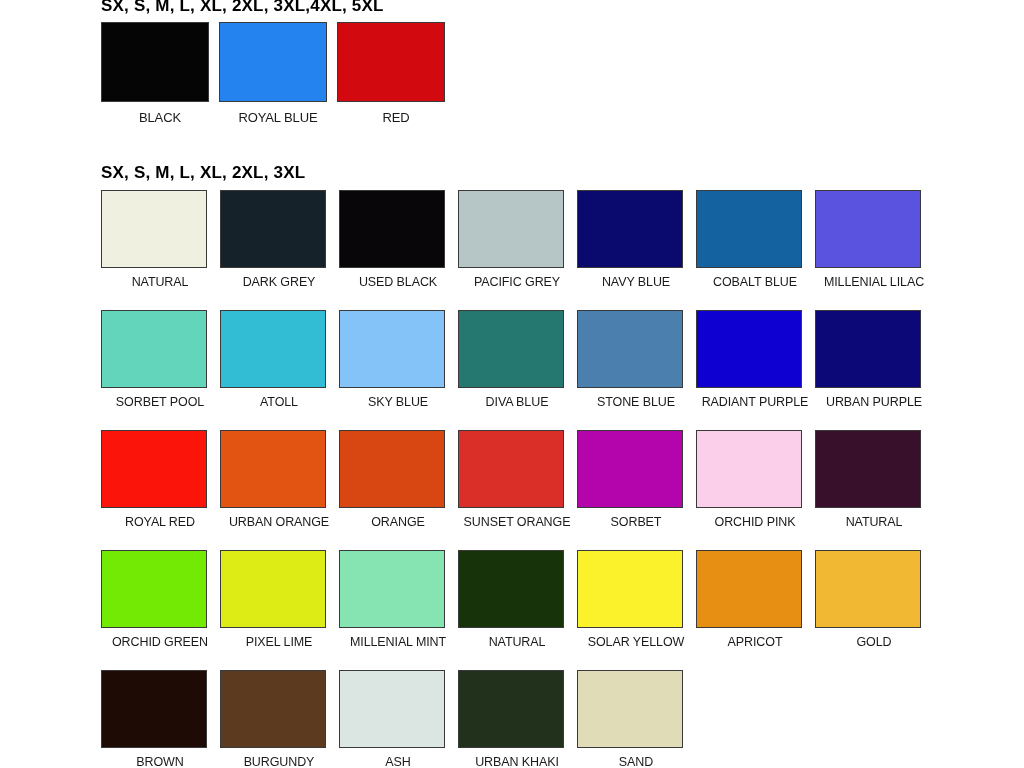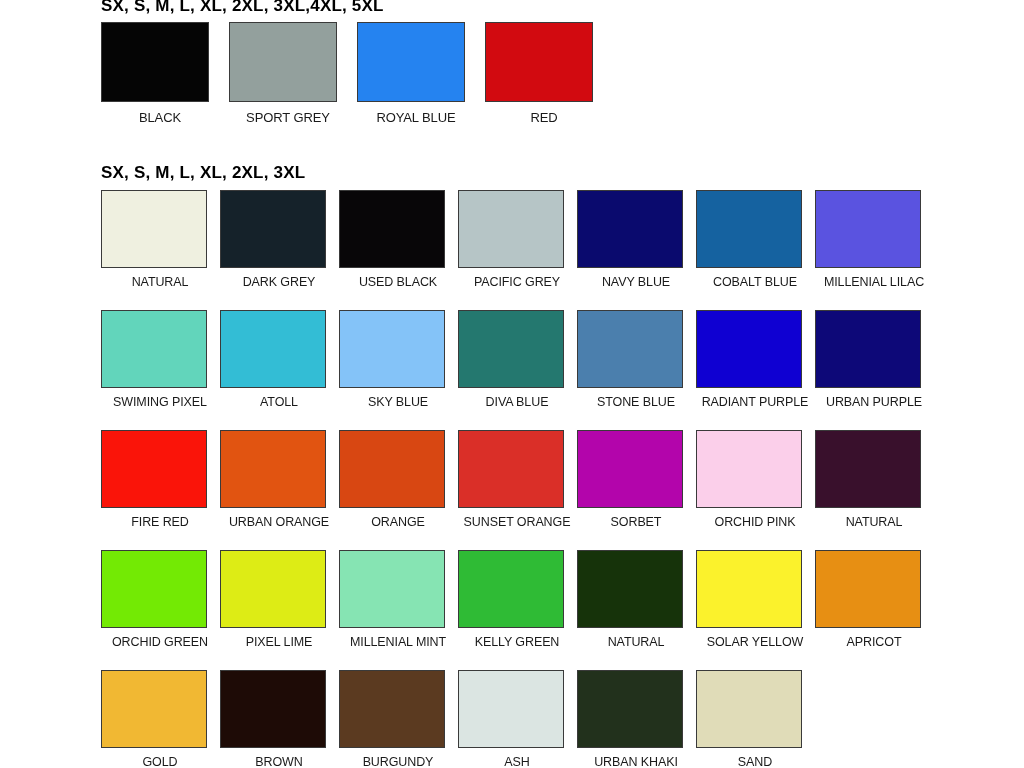--- a/index.html
+++ b/index.html
@@ -39,21 +39,20 @@
   
   .swatch-grid {
     position: absolute;
     left: 101px;
     display: grid;
     row-gap: 0px;
   }
   #grid-1 {
     top: 22px;
     grid-template-columns: repeat(5, 118px);
-    gap: 10px;
   }
   #grid-2 {
     top: 190px;
     grid-template-columns: repeat(7, 119px);
   }
 
   .swatch-cell {
     width: 118px;
     box-sizing: border-box;
   }
@@ -88,24 +87,20 @@
 <div class="page">
 
   <div class="section-title" id="section-1-title">SX, S, M, L, XL, 2XL, 3XL,4XL, 5XL</div>
 
   <div class="swatch-grid" id="grid-1">
       <div class="swatch-cell">
         <span class="swatch-chip" title="BLACK" style="background-color: rgb(5, 5, 5);"></span>
         <span class="swatch-label">BLACK</span>
       </div>
       <div class="swatch-cell">
-        <span class="swatch-chip" title="SPORT GREY" style="background-color: rgb(147, 160, 157);"></span>
-        <span class="swatch-label">SPORT GREY</span>
-      </div>
-      <div class="swatch-cell">
         <span class="swatch-chip" title="ROYAL BLUE" style="background-color: rgb(37, 131, 240);"></span>
         <span class="swatch-label">ROYAL BLUE</span>
       </div>
       <div class="swatch-cell">
         <span class="swatch-chip" title="RED" style="background-color: rgb(210, 10, 16);"></span>
         <span class="swatch-label">RED</span>
       </div>
     </div>
 
   <div class="section-title" id="section-2-title">SX, S, M, L, XL, 2XL, 3XL</div>
@@ -134,21 +129,21 @@
       <div class="swatch-cell">
         <span class="swatch-chip" title="COBALT BLUE" style="background-color: rgb(21, 98, 160);"></span>
         <span class="swatch-label">COBALT BLUE</span>
       </div>
       <div class="swatch-cell">
         <span class="swatch-chip" title="MILLENIAL LILAC" style="background-color: rgb(90, 83, 224);"></span>
         <span class="swatch-label">MILLENIAL LILAC</span>
       </div>
       <div class="swatch-cell">
         <span class="swatch-chip" title="SWIMING POOL" style="background-color: rgb(98, 213, 187);"></span>
-        <span class="swatch-label">SWIMING PIXEL</span>
+        <span class="swatch-label">SORBET POOL</span>
       </div>
       <div class="swatch-cell">
         <span class="swatch-chip" title="ATOLL" style="background-color: rgb(51, 189, 213);"></span>
         <span class="swatch-label">ATOLL</span>
       </div>
       <div class="swatch-cell">
         <span class="swatch-chip" title="SKY BLUE" style="background-color: rgb(132, 195, 248);"></span>
         <span class="swatch-label">SKY BLUE</span>
       </div>
       <div class="swatch-cell">
@@ -162,21 +157,21 @@
       <div class="swatch-cell">
         <span class="swatch-chip" title="RADIANT PURPLE" style="background-color: rgb(15, 0, 210);"></span>
         <span class="swatch-label">RADIANT PURPLE</span>
       </div>
       <div class="swatch-cell">
         <span class="swatch-chip" title="URBAN PURPLE" style="background-color: rgb(13, 8, 120);"></span>
         <span class="swatch-label">URBAN PURPLE</span>
       </div>
       <div class="swatch-cell">
         <span class="swatch-chip" title="FIRE RED" style="background-color: rgb(250, 20, 9);"></span>
-        <span class="swatch-label">FIRE RED</span>
+        <span class="swatch-label">ROYAL RED</span>
       </div>
       <div class="swatch-cell">
         <span class="swatch-chip" title="URBAN ORANGE" style="background-color: rgb(225, 84, 17);"></span>
         <span class="swatch-label">URBAN ORANGE</span>
       </div>
       <div class="swatch-cell">
         <span class="swatch-chip" title="ORANGE" style="background-color: rgb(216, 71, 18);"></span>
         <span class="swatch-label">ORANGE</span>
       </div>
       <div class="swatch-cell">
@@ -201,24 +196,20 @@
       </div>
       <div class="swatch-cell">
         <span class="swatch-chip" title="PIXEL LIME" style="background-color: rgb(221, 236, 21);"></span>
         <span class="swatch-label">PIXEL LIME</span>
       </div>
       <div class="swatch-cell">
         <span class="swatch-chip" title="MILLENIAL MINT" style="background-color: rgb(134, 228, 179);"></span>
         <span class="swatch-label">MILLENIAL MINT</span>
       </div>
       <div class="swatch-cell">
-        <span class="swatch-chip" title="KELLY GREEN" style="background-color: rgb(47, 187, 53);"></span>
-        <span class="swatch-label">KELLY GREEN</span>
-      </div>
-      <div class="swatch-cell">
         <span class="swatch-chip" title="NATURAL" style="background-color: rgb(22, 51, 10);"></span>
         <span class="swatch-label">NATURAL</span>
       </div>
       <div class="swatch-cell">
         <span class="swatch-chip" title="SOLAR YELLOW" style="background-color: rgb(251, 242, 44);"></span>
         <span class="swatch-label">SOLAR YELLOW</span>
       </div>
       <div class="swatch-cell">
         <span class="swatch-chip" title="APRICOT" style="background-color: rgb(231, 143, 19);"></span>
         <span class="swatch-label">APRICOT</span>

